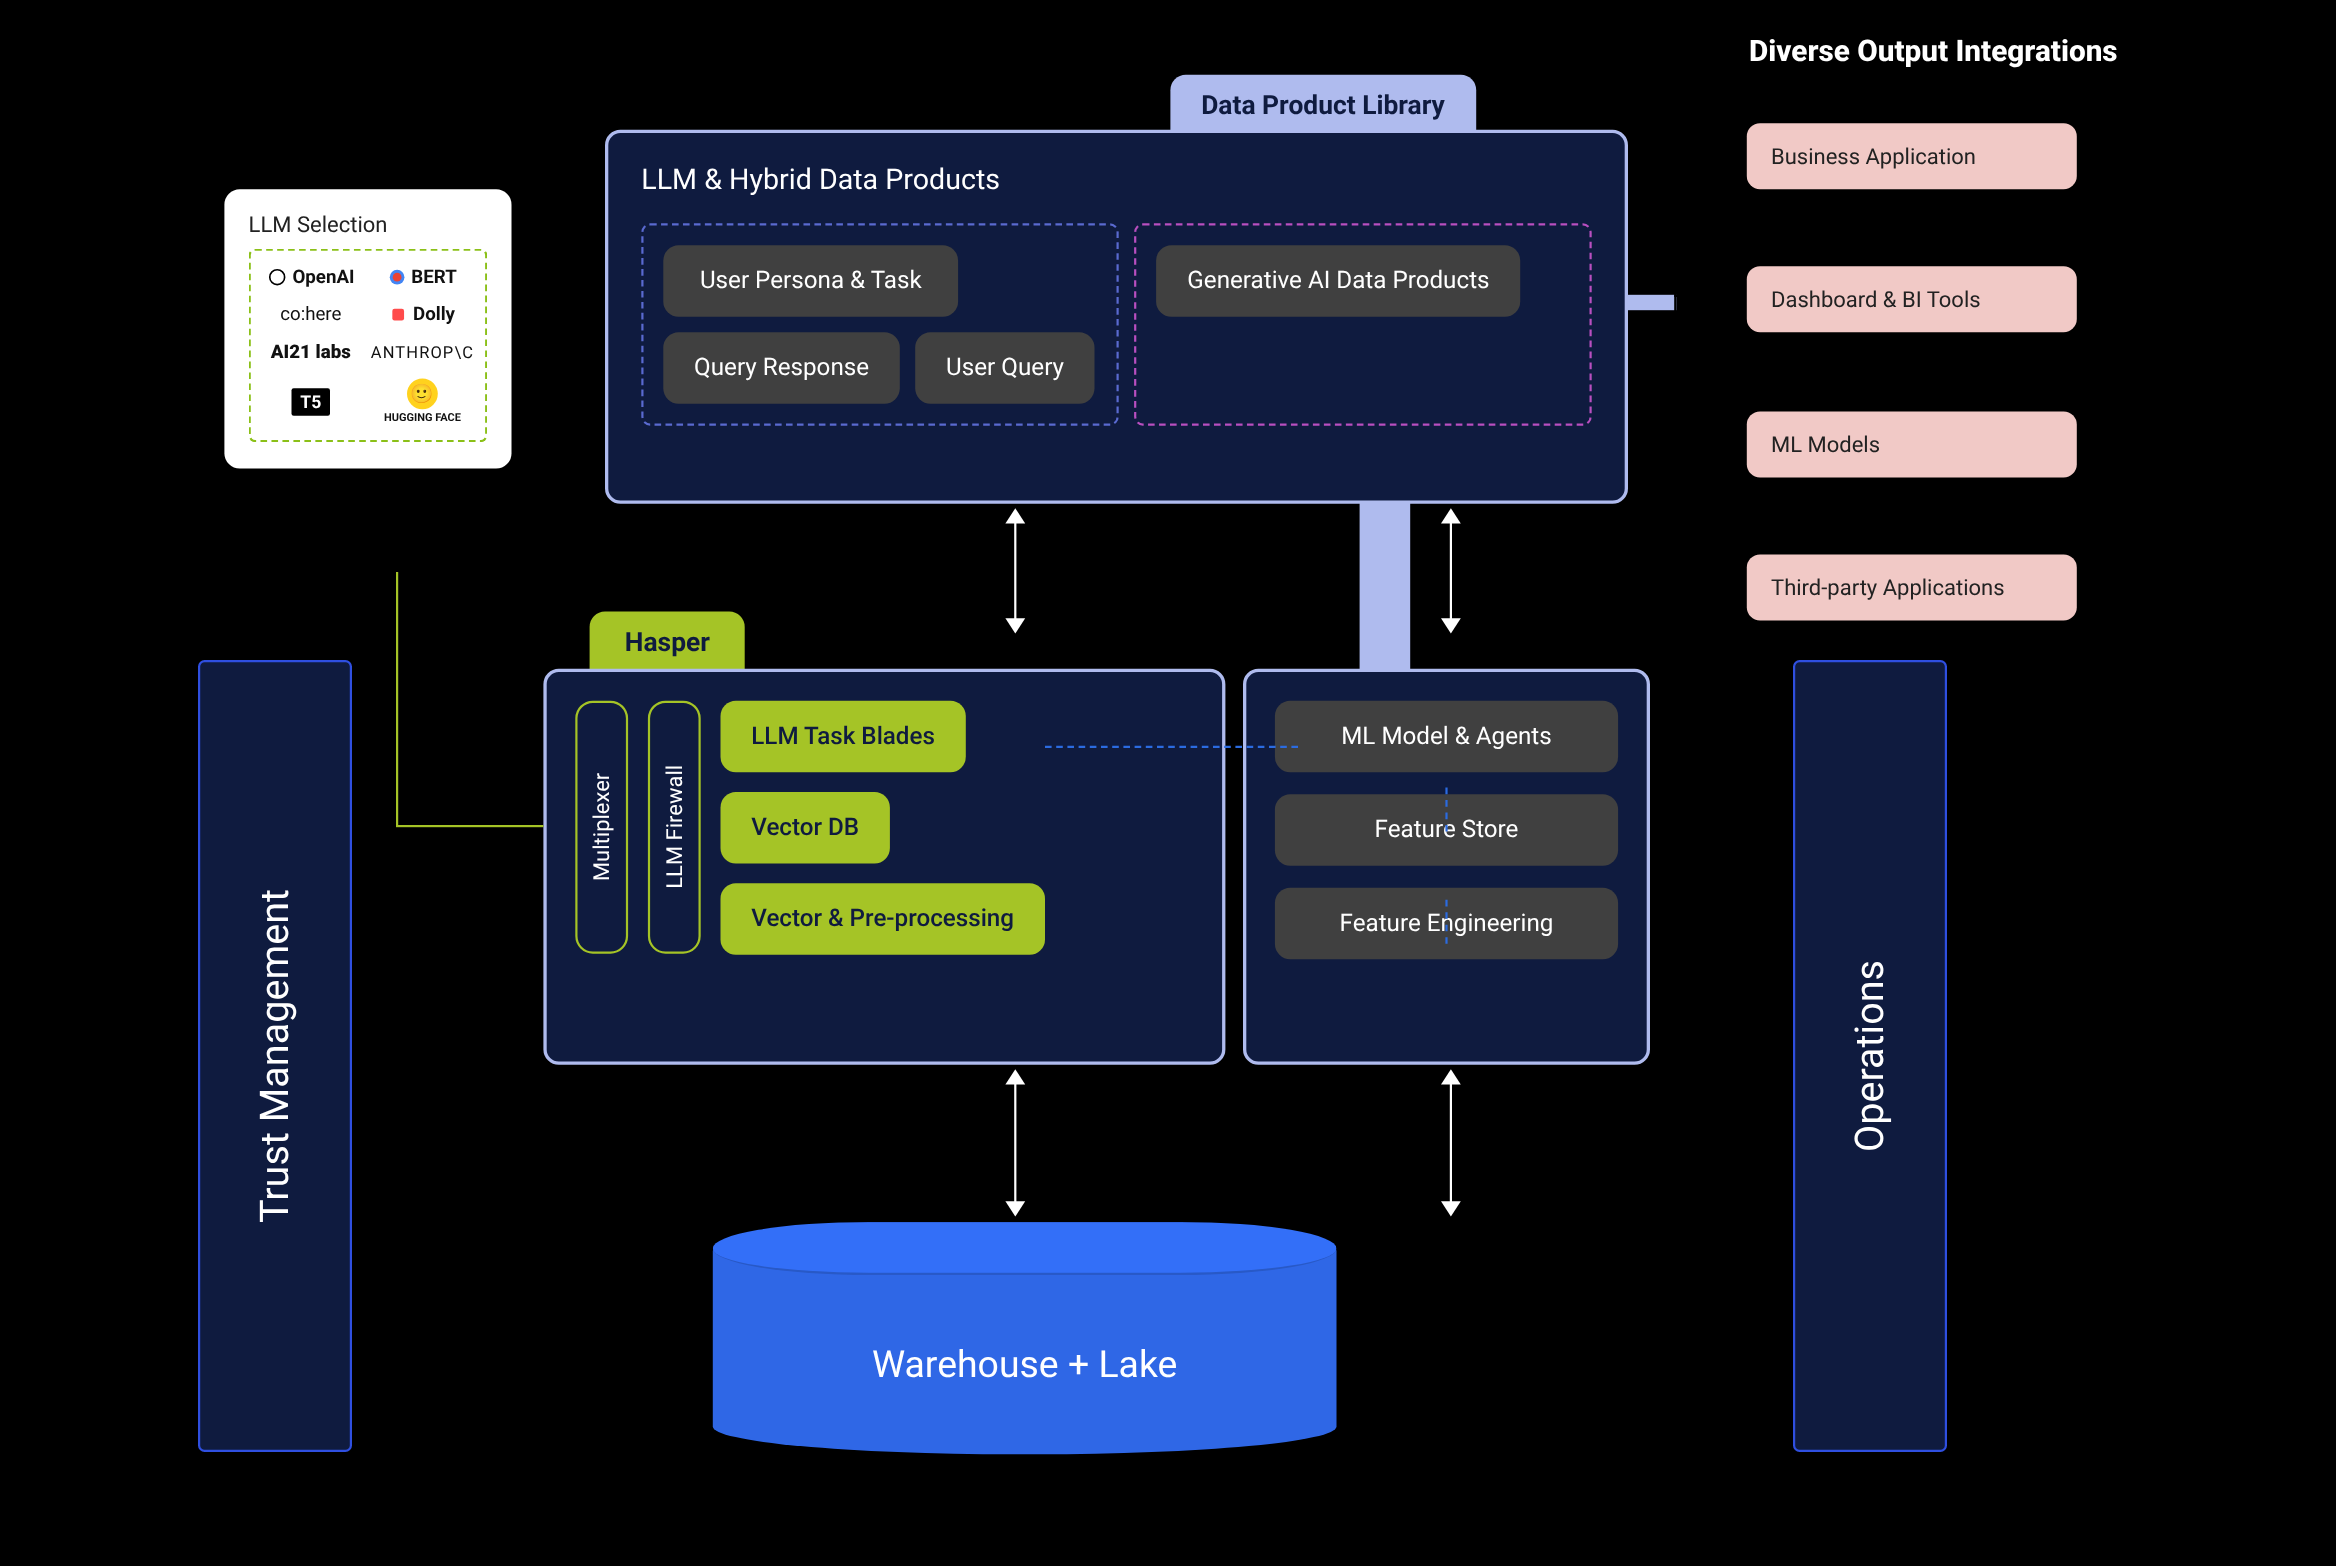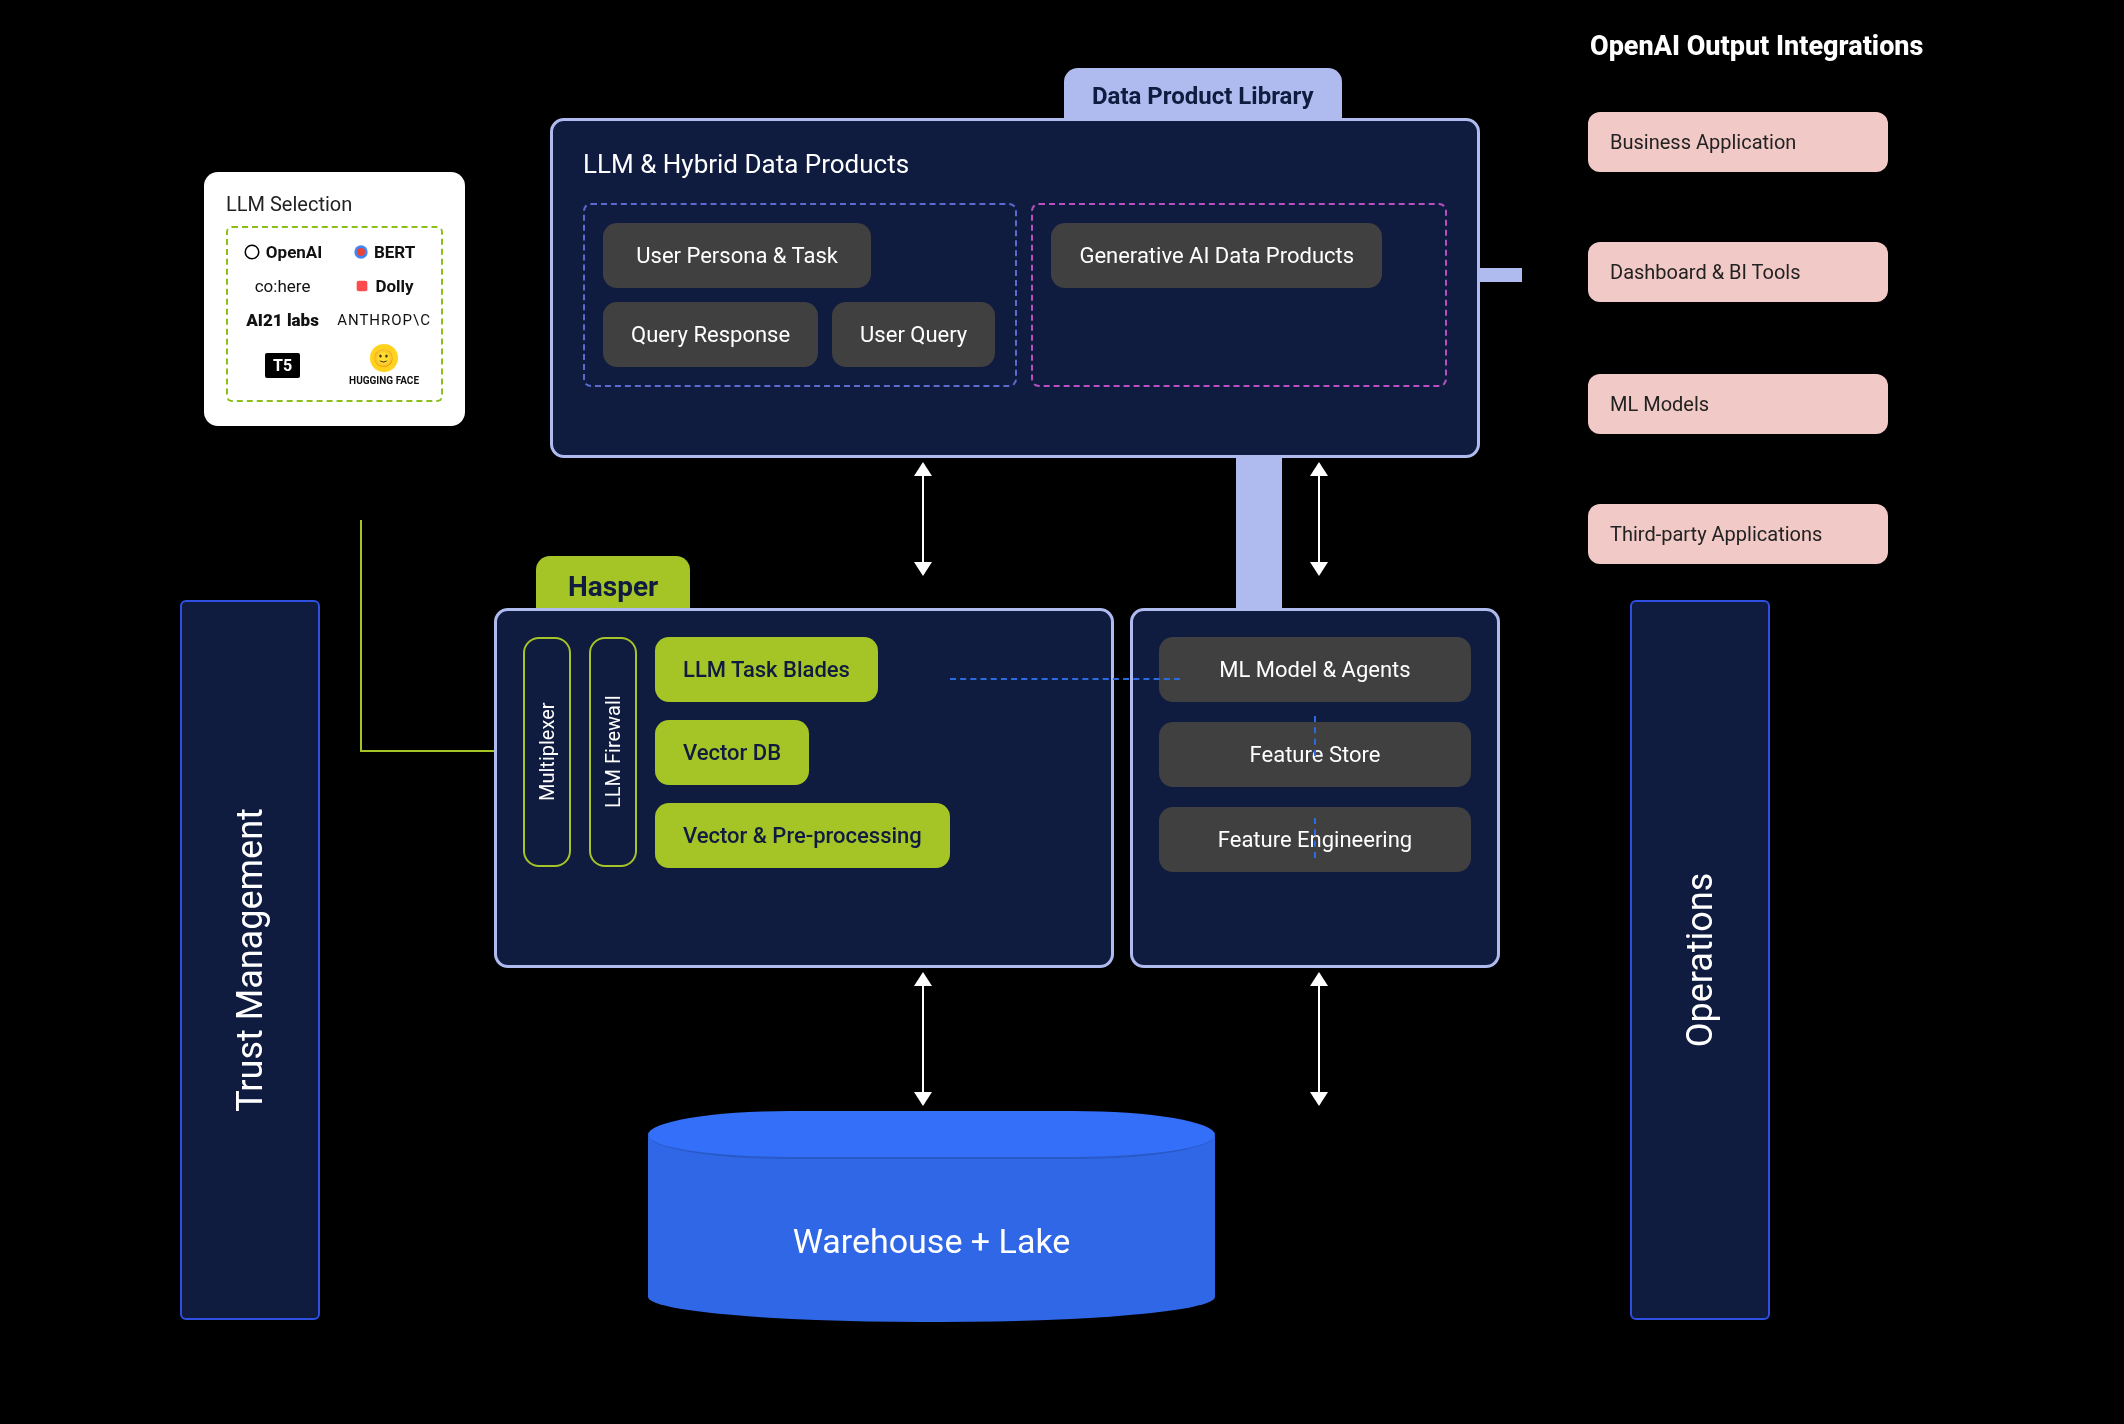--- a/index.html
+++ b/index.html
@@ -145,21 +145,21 @@
     align-items: center;
     justify-content: center;
     padding: 18px 10px;
   }
 
   
   .hasper-tab {
     background: #a5c426;
     color: #0f1b3f;
     font-weight: 700;
-    font-size: 28px;
+    font-size: 24px;
     border-radius: 14px 14px 0 0;
     padding: 14px 32px;
   }
 
   
   .integ-title {
     color: #fff;
     font-weight: 800;
     font-size: 27px;
   }
@@ -337,21 +337,21 @@
   <div class="dash-line" style="left:950px; top:678px; width:230px;"></div>
   <div class="dash-line-v" style="left:1314px; top:716px; height:40px;"></div>
   <div class="dash-line-v" style="left:1314px; top:818px; height:40px;"></div>
 
   <div class="wire-green" style="left:360px; top:520px; width:2px; height:230px;"></div>
   <div class="wire-green" style="left:360px; top:750px; width:134px; height:2px;"></div>
 
   <div class="arrow-v" style="left:922px; top:984px; height:110px;"></div>
   <div class="arrow-v" style="left:1318px; top:984px; height:110px;"></div>
 
-  <div class="abs integ-title" style="left:1590px; top:30px;">OpenAI Output Integrations</div>
+  <div class="abs integ-title" style="left:1590px; top:30px;">Diverse Output Integrations</div>
 
   <div class="abs integ-line" style="left:1522px; top:138px; width:64px;"></div>
   <div class="abs integ-chip" style="left:1588px; top:112px;">Business Application</div>
 
   <div class="abs integ-line" style="left:1522px; top:268px; width:64px;"></div>
   <div class="abs integ-chip" style="left:1588px; top:242px;">Dashboard &amp; BI Tools</div>
 
   <div class="abs integ-line" style="left:1522px; top:400px; width:64px;"></div>
   <div class="abs integ-chip" style="left:1588px; top:374px;">ML Models</div>
 

